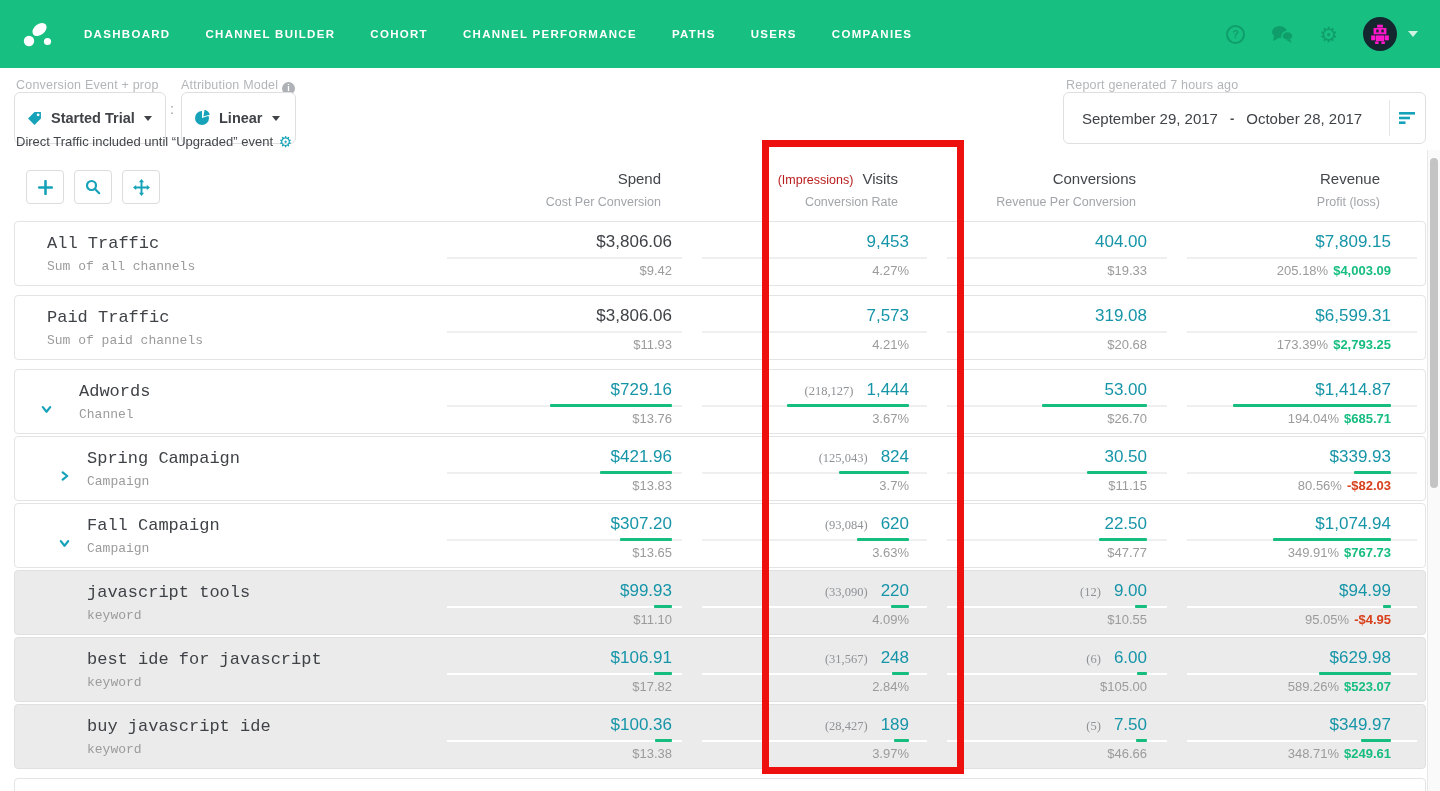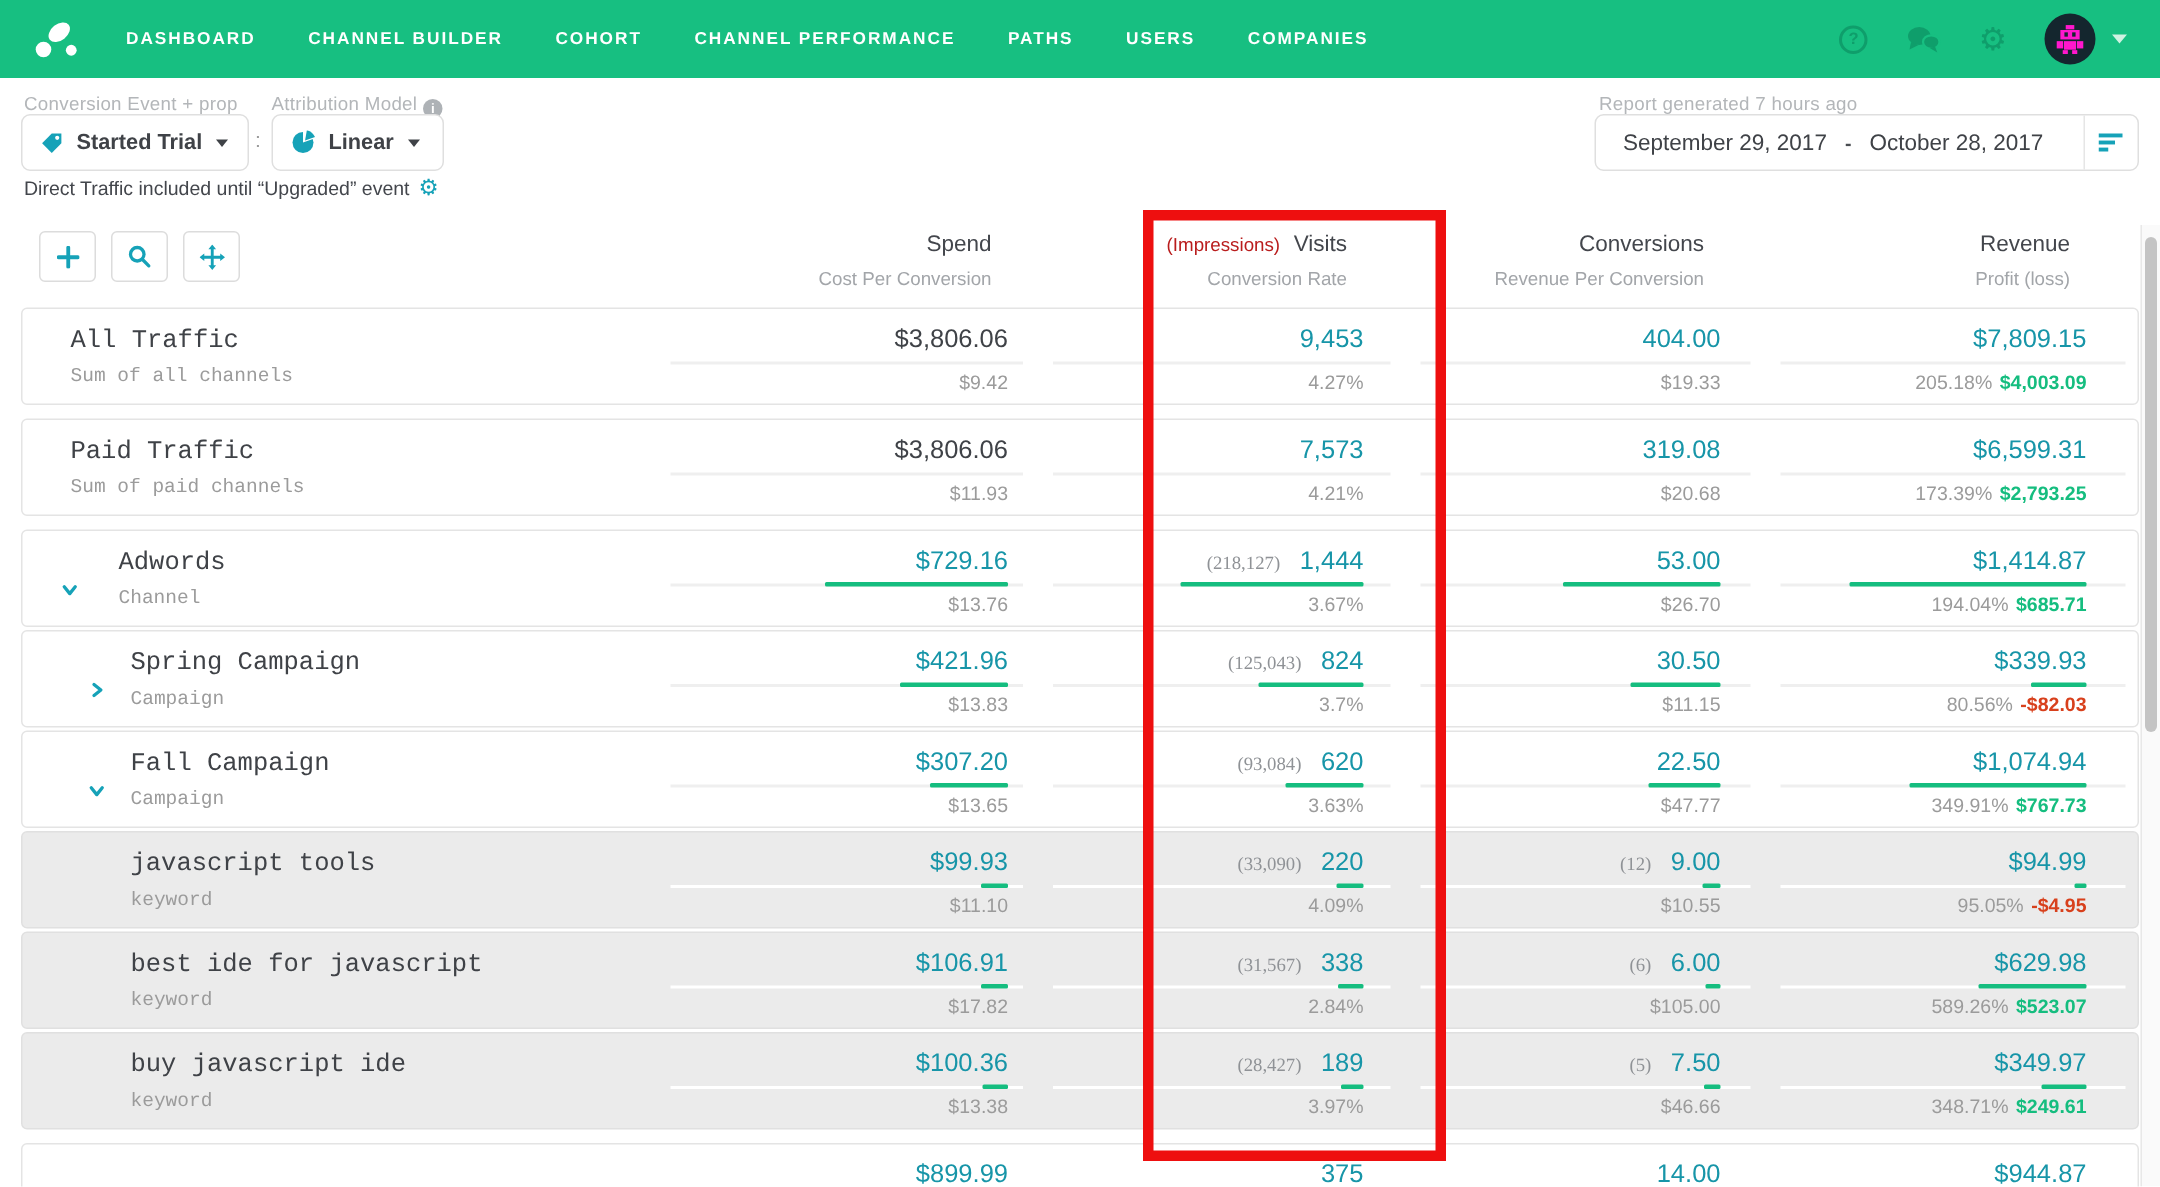--- a/index.html
+++ b/index.html
@@ -10,35 +10,35 @@
     --red:#d8401c;
     --title:#3f4247;
     --gray:#9b9b9b;
     --border:#e4e4e4;
   }
   *{box-sizing:border-box;margin:0;padding:0;}
   html,body{width:1440px;height:791px;overflow:hidden;background:#fff;
     font-family:"Liberation Sans","DejaVu Sans",sans-serif;position:relative;}
 
   
-  .nav{height:52px;background:var(--nav-green);display:flex;align-items:center;padding:0 22px;}
+  .nav{height:68px;background:var(--nav-green);display:flex;align-items:center;padding:0 22px;}
   .logo{margin-right:30px;display:flex;align-items:center;}
   .nav-item{color:#fff;font-size:11.5px;font-weight:700;letter-spacing:1.3px;margin-right:35px;white-space:nowrap;cursor:pointer;}
   .nav-right{margin-left:auto;display:flex;align-items:center;gap:25px;}
   .nav-ic{color:#0f9e6b;display:flex;align-items:center;cursor:pointer;}
   .help-circle{width:19px;height:19px;border:2px solid #0f9e6b;border-radius:50%;display:flex;align-items:center;justify-content:center;
     font-size:11px;font-weight:700;color:#0f9e6b;}
   .gear-nav{font-size:21px;line-height:1;}
   .avatar{width:34px;height:34px;border-radius:50%;background:#14262e;display:flex;align-items:center;justify-content:center;cursor:pointer;}
   .nav-caret{width:0;height:0;border-left:5px solid transparent;border-right:5px solid transparent;border-top:6px solid #cff2e2;margin-left:-14px;cursor:pointer;}
 
   
   .filters{position:relative;height:86px;background:#fff;}
   .flabel{position:absolute;font-size:12.5px;color:#b3b6b9;letter-spacing:.2px;}
-  .fbox{position:absolute;top:24px;height:38px;border:1px solid #dfdfdf;border-radius:6px;background:#fff;
+  .fbox{position:absolute;top:24px;height:52px;border:1px solid #dfdfdf;border-radius:6px;background:#fff;
     display:flex;align-items:center;cursor:pointer;}
   .fbox .txt{font-size:14.5px;font-weight:600;color:var(--title);}
   .caret{width:0;height:0;border-left:4.5px solid transparent;border-right:4.5px solid transparent;border-top:5.5px solid #3f4247;margin-left:9px;}
   .colon{position:absolute;left:170px;top:33px;color:#9b9b9b;font-size:14px;}
   .note{position:absolute;left:16px;top:66px;font-size:13px;color:#43464c;display:flex;align-items:center;gap:6px;}
   .note .gear-teal{color:var(--icon-teal);font-size:15px;line-height:1;cursor:pointer;}
   .info-ic{display:inline-flex;width:13px;height:13px;border-radius:50%;background:#aeb2b6;color:#fff;
     font-size:9px;font-weight:700;align-items:center;justify-content:center;margin-left:4px;vertical-align:-2px;font-style:normal;}
   .datebox{padding-left:18px;}
   .datebox .dtxt{font-size:15px;font-weight:500;color:var(--title);}
@@ -488,21 +488,21 @@
       <div class="mainline">
           <span class="main">$106.91</span>
         </div>
       <div class="track"></div>
         <div class="fill" style="width: 18px;"></div>
       <div class="subline">$17.82</div>
     </div>
     <div class="ncell c-visits">
       <div class="mainline">
           <span class="pre">(31,567)</span>
-          <span class="main">338</span>
+          <span class="main">248</span>
         </div>
       <div class="track"></div>
         <div class="fill" style="width: 17px;"></div>
       <div class="subline">2.84%</div>
     </div>
     <div class="ncell c-conv">
       <div class="mainline">
           <span class="pre">(6)</span>
           <span class="main">6.00</span>
         </div>

